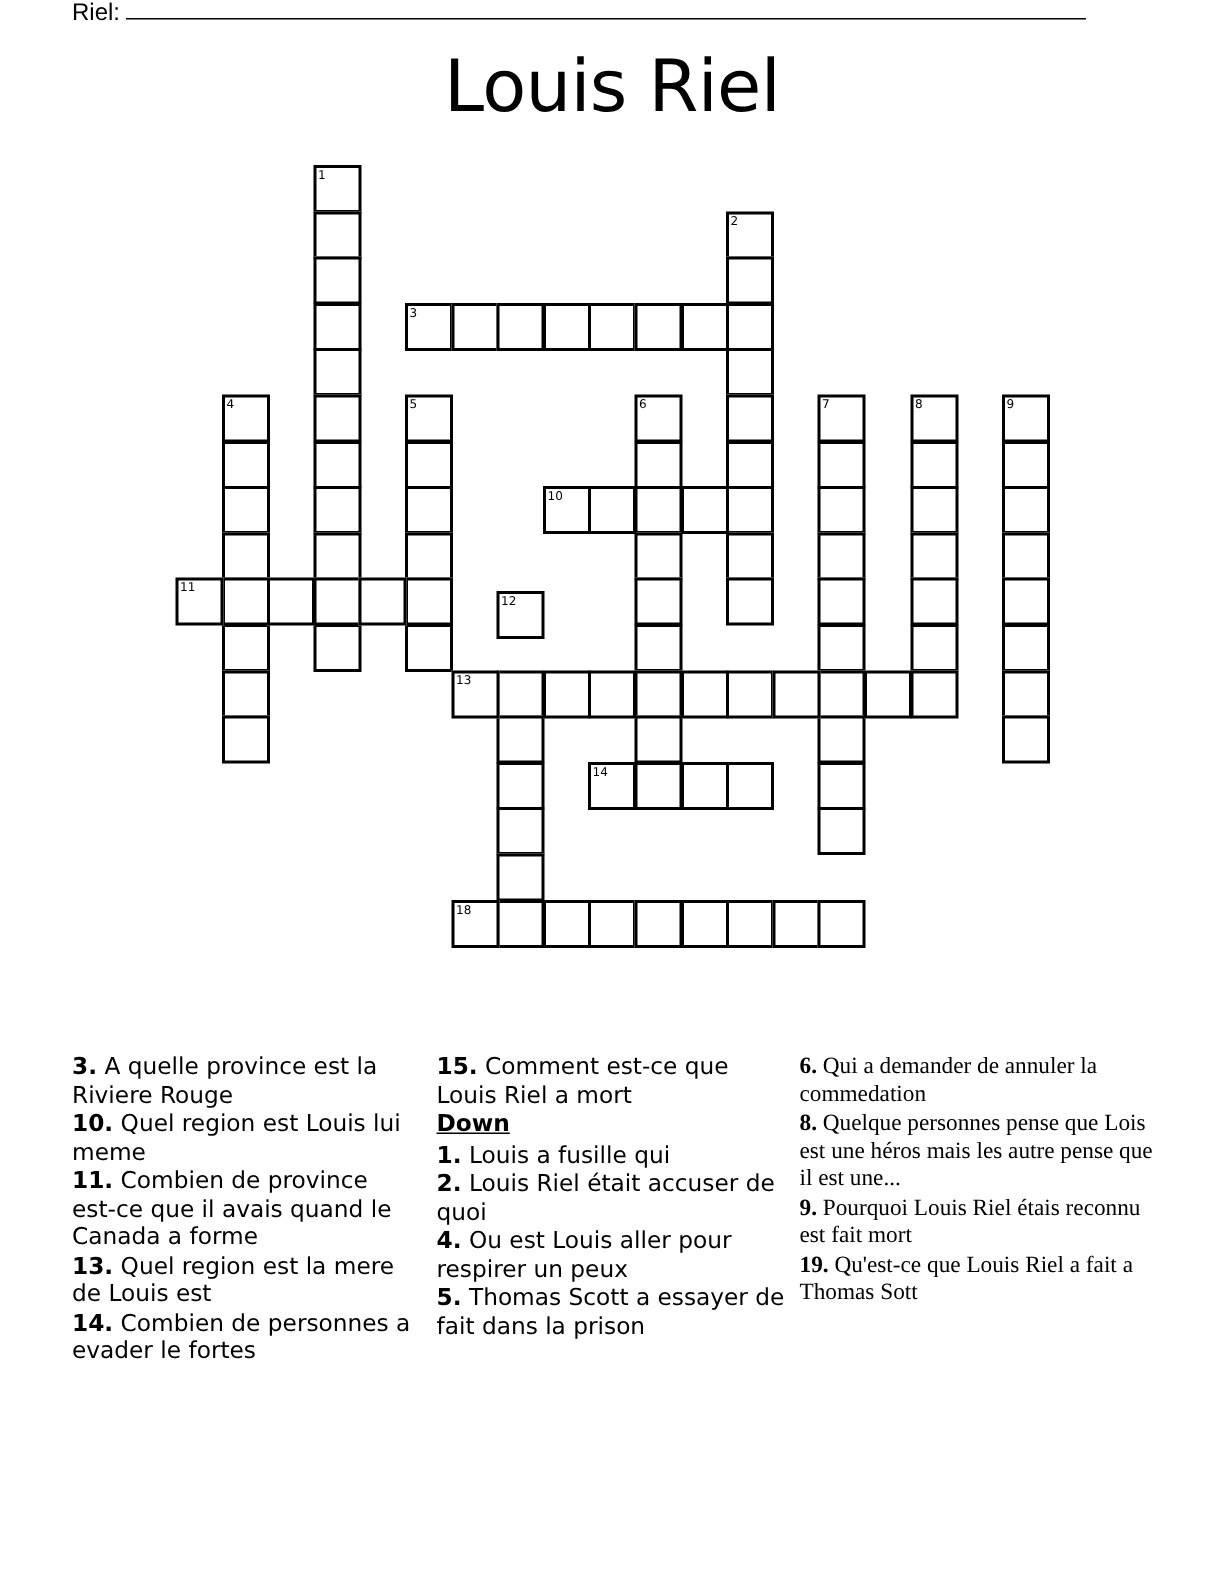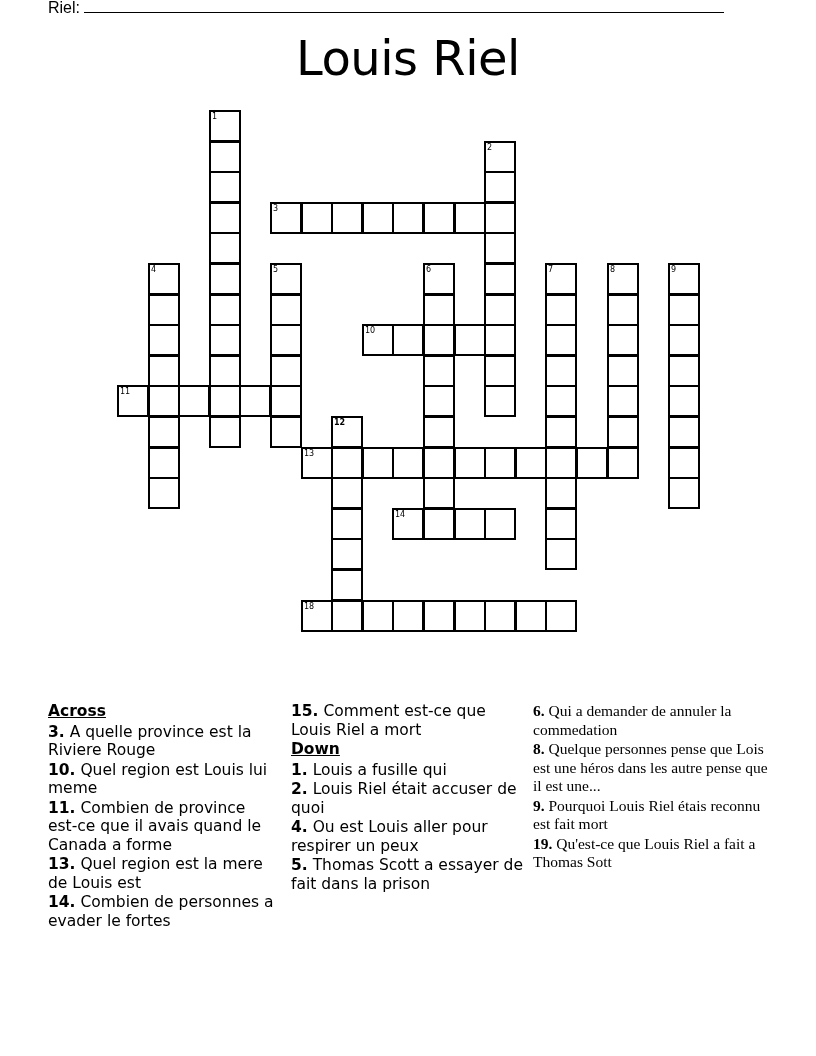--- a/index.html
+++ b/index.html
@@ -124,21 +124,21 @@
     <div class="cell" style="left: 362px; top: 324px;">
       <span class="num">10</span>
     </div>
     <div class="cell" style="left: 392px; top: 324px;"></div>
     <div class="cell" style="left: 454px; top: 324px;"></div>
     <div class="cell" style="left: 117px; top: 385px;">
       <span class="num">11</span>
     </div>
     <div class="cell" style="left: 178px; top: 385px;"></div>
     <div class="cell" style="left: 239px; top: 385px;"></div>
-    <div class="cell" style="left: 331px; top: 416px; font-weight: bold;">
+    <div class="cell" style="left: 331px; top: 394px;">
       <span class="num">12</span>
     </div>
     <div class="cell" style="left: 331px; top: 447px;"></div>
     <div class="cell" style="left: 331px; top: 477px;"></div>
     <div class="cell" style="left: 331px; top: 508px;"></div>
     <div class="cell" style="left: 331px; top: 538px;"></div>
     <div class="cell" style="left: 331px; top: 569px;"></div>
     <div class="cell" style="left: 331px; top: 600px;"></div>
     <div class="cell" style="left: 301px; top: 447px;">
       <span class="num">13</span>
@@ -160,35 +160,34 @@
     <div class="cell" style="left: 362px; top: 600px;"></div>
     <div class="cell" style="left: 392px; top: 600px;"></div>
     <div class="cell" style="left: 423px; top: 600px;"></div>
     <div class="cell" style="left: 454px; top: 600px;"></div>
     <div class="cell" style="left: 484px; top: 600px;"></div>
     <div class="cell" style="left: 515px; top: 600px;"></div>
     <div class="cell" style="left: 545px; top: 600px;"></div>
   </div>
 
 <div class="clues col1">
-  <div class="heading">Across</div>
   <div class="clue"><span class="cn">3.</span> <span>A quelle province est la Riviere Rouge</span></div>
   <div class="clue"><span class="cn">10.</span> <span>Quel region est Louis lui meme</span></div>
   <div class="clue"><span class="cn">11.</span> <span>Combien de province est-ce que il avais quand le Canada a forme</span></div>
   <div class="clue"><span class="cn">13.</span> <span>Quel region est la mere de Louis est</span></div>
   <div class="clue"><span class="cn">14.</span> <span>Combien de personnes a evader le fortes</span></div>
 </div>
 
 <div class="clues col2">
   <div class="clue"><span class="cn">15.</span> <span>Comment est-ce que Louis Riel a mort</span></div>
   <div class="heading">Down</div>
   <div class="clue"><span class="cn">1.</span> <span>Louis a fusille qui</span></div>
   <div class="clue"><span class="cn">2.</span> <span>Louis Riel était accuser de quoi</span></div>
   <div class="clue"><span class="cn">4.</span> <span>Ou est Louis aller pour respirer un peux</span></div>
   <div class="clue"><span class="cn">5.</span> <span>Thomas Scott a essayer de fait dans la prison</span></div>
 </div>
 
 <div class="clues col3">
   <div class="clue"><span class="cn">6.</span> <span>Qui a demander de annuler la commedation</span></div>
-  <div class="clue"><span class="cn">8.</span> <span>Quelque personnes pense que Lois est une héros dans les autre pense que il est une...</span></div>
+  <div class="clue"><span class="cn">8.</span> <span>Quelque personnes pense que Lois est une héros mais les autre pense que il est une...</span></div>
   <div class="clue"><span class="cn">9.</span> <span>Pourquoi Louis Riel étais reconnu est fait mort</span></div>
   <div class="clue"><span class="cn">19.</span> <span>Qu'est-ce que Louis Riel a fait a Thomas Sott</span></div>
 </div>
 
 </body></html>

